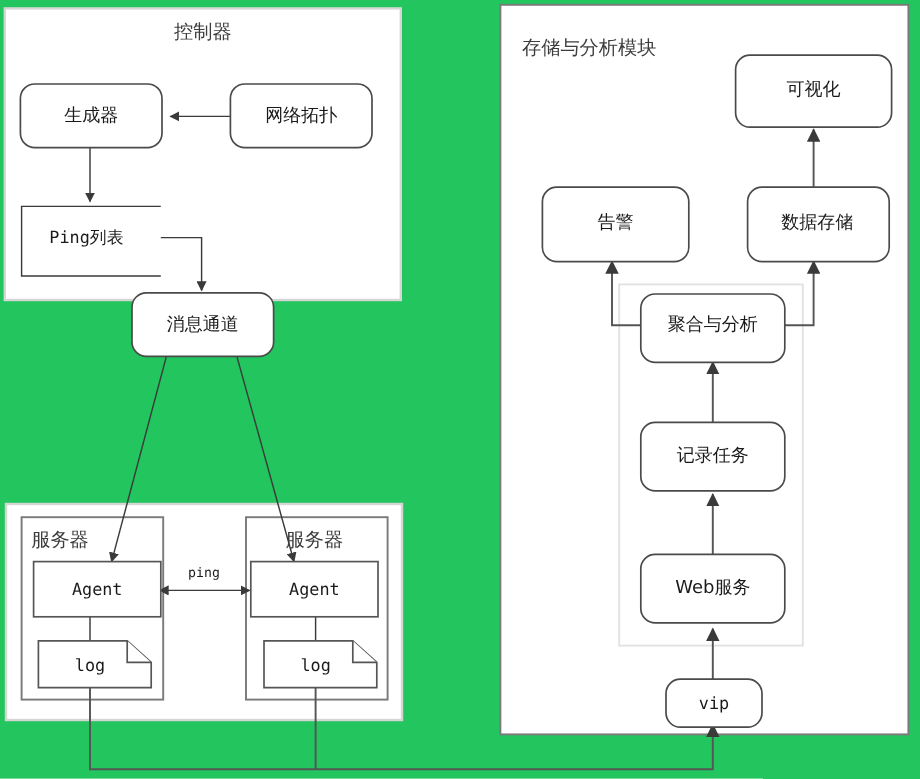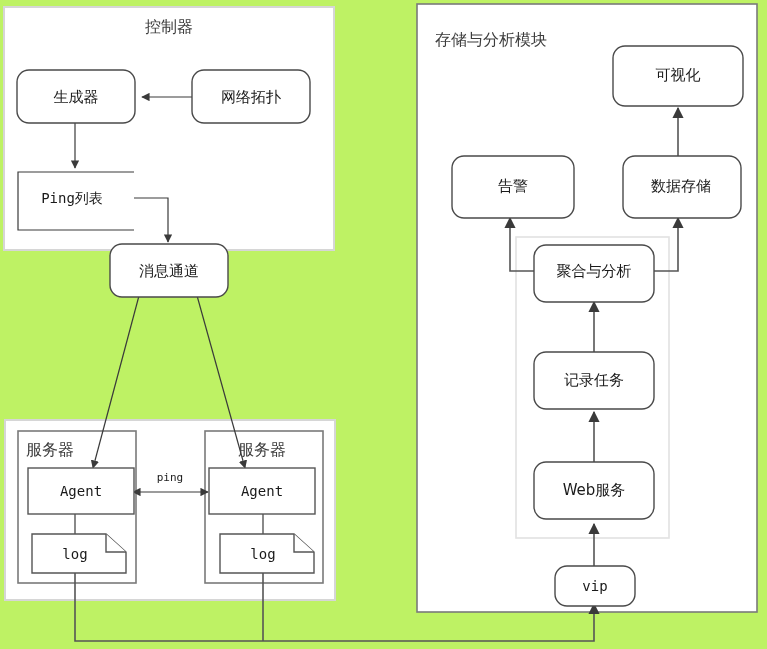--- a/index.html
+++ b/index.html
@@ -8,21 +8,21 @@
     background: #ffffff;
   }
   body {
     font-family: "DejaVu Sans", "Liberation Sans", sans-serif;
   }
   #stage {
     position: relative;
     width: 767px;
     height: 649px;
     overflow: hidden;
-    background: #bef264;
+    background: #22c55e;
     text-decoration: underline;
   }
   #stage svg {
     position: absolute;
     left: 0;
     top: 0;
     width: 767px;
     height: 649px;
   }
   .grp-label {

